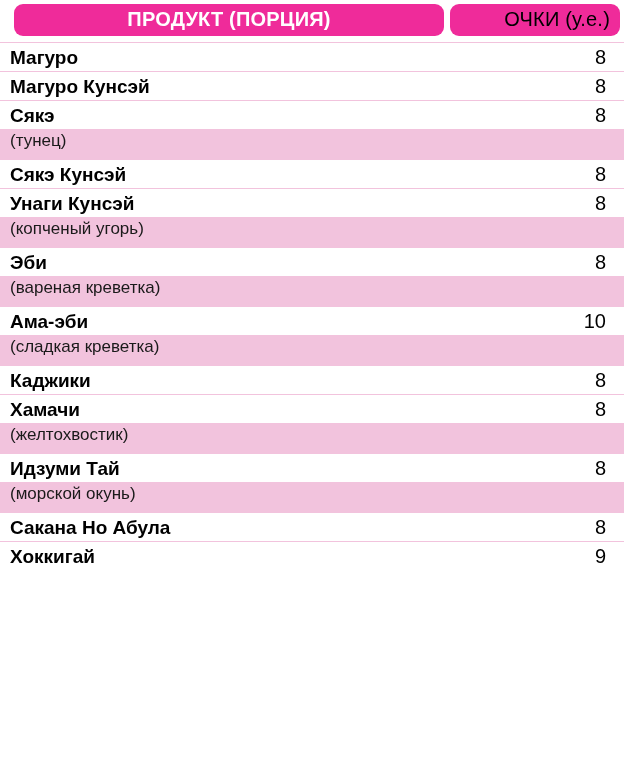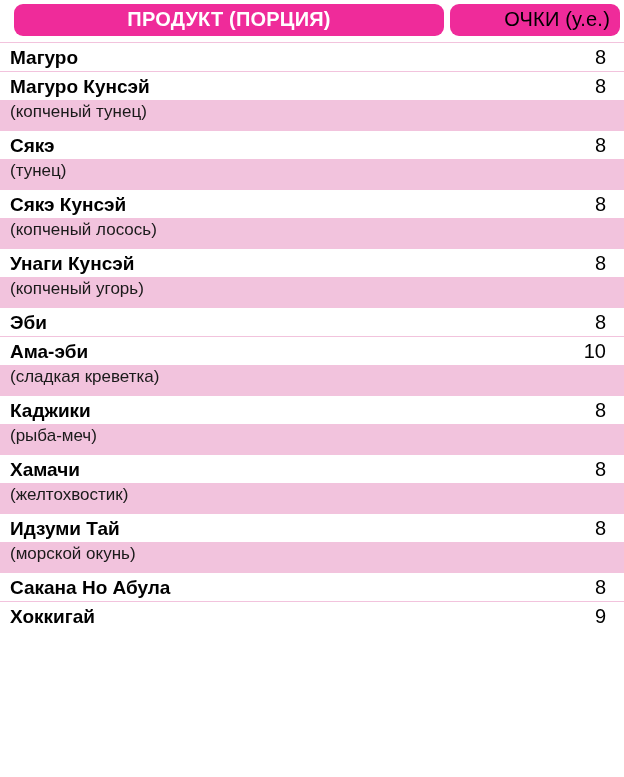--- a/index.html
+++ b/index.html
@@ -97,61 +97,55 @@
 
   <div id="rows-container">
       <div class="row main">
         <span class="name">Магуро</span>
         <span class="points">8</span>
       </div>
       <div class="row main">
         <span class="name">Магуро Кунсэй</span>
         <span class="points">8</span>
       </div>
-      <div class="row sub">
-        <span class="desc">(копченый тунец)</span>
-      </div>
       <div class="row main">
         <span class="name">Сякэ</span>
         <span class="points">8</span>
       </div>
       <div class="row sub">
         <span class="desc">(тунец)</span>
       </div>
       <div class="row main">
         <span class="name">Сякэ Кунсэй</span>
         <span class="points">8</span>
-      </div>
-      <div class="row sub">
-        <span class="desc">(копченый лосось)</span>
       </div>
       <div class="row main">
         <span class="name">Унаги Кунсэй</span>
         <span class="points">8</span>
       </div>
       <div class="row sub">
         <span class="desc">(копченый угорь)</span>
       </div>
       <div class="row main">
         <span class="name">Эби</span>
         <span class="points">8</span>
       </div>
+      <div class="row sub">
+        <span class="desc">(вареная креветка)</span>
+      </div>
       <div class="row main">
         <span class="name">Ама-эби</span>
         <span class="points">10</span>
       </div>
       <div class="row sub">
         <span class="desc">(сладкая креветка)</span>
       </div>
       <div class="row main">
         <span class="name">Каджики</span>
         <span class="points">8</span>
-      </div>
-      <div class="row sub">
-        <span class="desc">(рыба-меч)</span>
       </div>
       <div class="row main">
         <span class="name">Хамачи</span>
         <span class="points">8</span>
       </div>
       <div class="row sub">
         <span class="desc">(желтохвостик)</span>
       </div>
       <div class="row main">
         <span class="name">Идзуми Тай</span>

